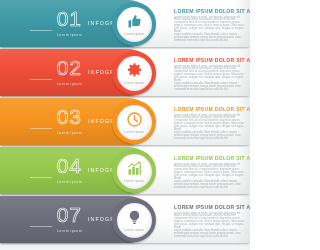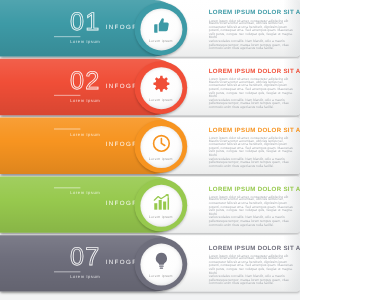--- a/index.html
+++ b/index.html
@@ -33,21 +33,21 @@
     border-radius:0 24px 24px 0;
     box-shadow:1px 1px 2px rgba(0,0,0,0.22);
   }
   .band:after{
     content:"";position:absolute;left:0;top:0;width:100%;height:100%;
     border-radius:0 24px 24px 0;
     background:linear-gradient(180deg,rgba(255,255,255,0.10) 0%,rgba(255,255,255,0) 42%,rgba(0,0,0,0.10) 100%);
   }
   
   .numwrap{
-    position:absolute;left:45px;top:8px;width:52px;text-align:center;
+    position:absolute;left:30px;top:8px;width:52px;text-align:right;
     z-index:4;
   }
   .num{
     font-size:21px;line-height:21px;letter-spacing:1px;
     color:rgba(255,255,255,0.0);
     -webkit-text-stroke:0.7px rgba(255,255,255,0.92);
     font-family:"Liberation Sans", sans-serif;
     font-weight:400;
   }
   .numsub{
@@ -163,20 +163,21 @@
           <span>varius sodales convallis. Nam blandit, odio a mauris</span>
           <span>pellentesque tempor, massa lorem tempus quam, vitae</span>
           <span>commodo enim risus eget lacus nulla facilisi.</span>
         </div>
       </div>
     </div>
     <div class="row" style="top: 98px;">
       <div class="page"></div>
       <div class="band" style="background: rgb(247, 148, 32);"></div>
       <div class="numwrap">
+        <div class="num">03</div>
         <div class="numrule"></div>
         <div class="numsub">Lorem ipsum</div>
       </div>
       <div class="bandlabel">INFOGRAPHICS DATA</div>
       <div class="badge" style="background: rgb(247, 148, 32);">
         <div class="badge-inner">
           <span>
             <svg viewBox="0 0 24 24" class="badge-icon">
               <circle cx="12" cy="12" r="9.2" fill="none" stroke="#f79420" stroke-width="1.9"></circle>
               <path fill="none" stroke="#f79420" stroke-width="1.9" stroke-linecap="round" d="M12 6.4V12l4 2.4"></path>
@@ -196,20 +197,21 @@
           <span>varius sodales convallis. Nam blandit, odio a mauris</span>
           <span>pellentesque tempor, massa lorem tempus quam, vitae</span>
           <span>commodo enim risus eget lacus nulla facilisi.</span>
         </div>
       </div>
     </div>
     <div class="row" style="top: 147px;">
       <div class="page"></div>
       <div class="band" style="background: rgb(151, 201, 78);"></div>
       <div class="numwrap">
+        <div class="num">04</div>
         <div class="numrule"></div>
         <div class="numsub">Lorem ipsum</div>
       </div>
       <div class="bandlabel">INFOGRAPHICS DATA</div>
       <div class="badge" style="background: rgb(151, 201, 78);">
         <div class="badge-inner">
           <span>
             <svg viewBox="0 0 24 24" class="badge-icon">
               <rect x="3.6" y="13.2" width="3.6" height="7.6" fill="#97c94e"></rect>
               <rect x="8.8" y="9.4" width="3.6" height="11.4" fill="#97c94e"></rect>

